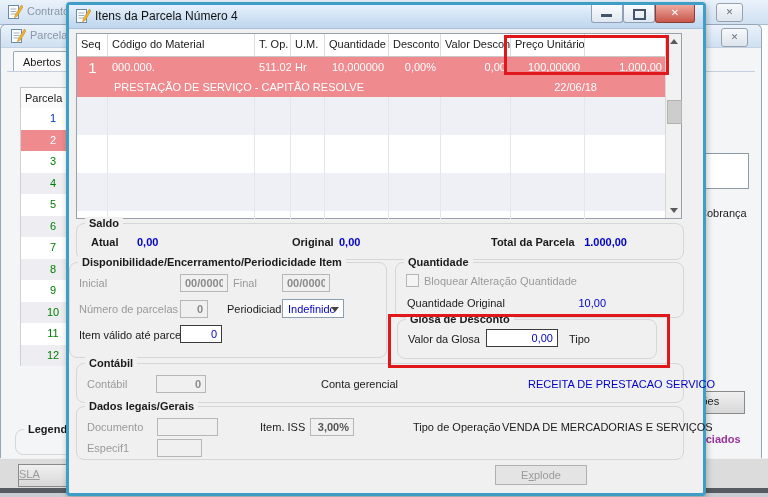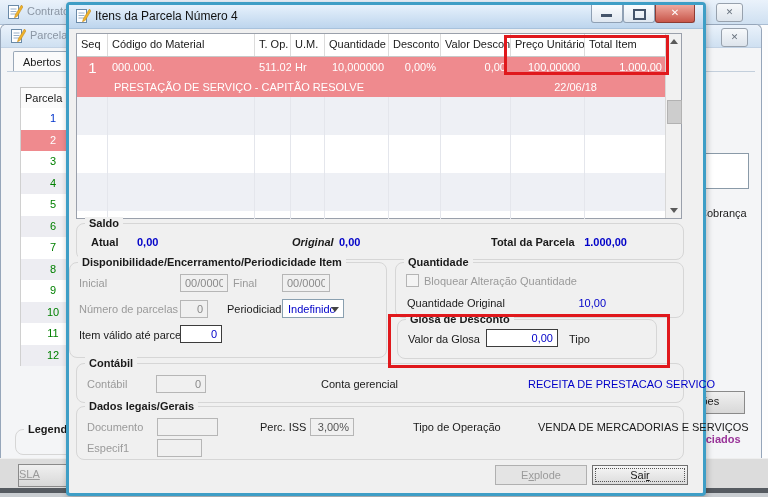--- a/index.html
+++ b/index.html
@@ -74,21 +74,21 @@
   .thumb{position:absolute;left:1px;top:66px;width:13px;height:22px;background:#cdcdcd;border:1px solid #b2b2b2;}
   .redbox{border:3px solid #e0181c;background:transparent;z-index:5;}
 
   
   .lbl{color:#1a1a1a;white-space:nowrap;}
   .lbl-dis{color:#9a9a9a;white-space:nowrap;}
   .bluev{color:#0000c8;white-space:nowrap;}
   .boldv{font-weight:bold;}
   input.fld{position:absolute;box-sizing:border-box;height:18px;font-family:"Liberation Sans",sans-serif;
         font-size:11px;padding:0 4px;}
-  .fld-dis{background:#f0f0f0;border:1px solid #b6b6b6;color:#8a8a8a;}
+  .fld-dis{background:#f0f0f0;border:1px solid #b6b6b6;color:#8a8a8a;font-weight:bold;}
   .fld-en{background:#fff;border:1px solid #8aa0b0;color:#0000c8;}
   .fld-focus{background:#fff;border:1px solid #3c3c3c;color:#0000c8;}
   .ctr{text-align:center}.rgt{text-align:right}
   .combo{position:absolute;box-sizing:border-box;height:19px;background:#fff;border:1px solid #8aa0b0;}
   .combo .val{position:absolute;left:5px;top:3px;color:#0000c8;}
   .combo .chev{position:absolute;right:4px;top:7px;width:0;height:0;
         border-left:4px solid transparent;border-right:4px solid transparent;border-top:5px solid #444;}
   .chk{position:absolute;width:13px;height:13px;background:#f4f4f4;border:1px solid #b4b4b4;box-sizing:border-box;}
   .btn{position:absolute;box-sizing:border-box;height:20px;text-align:center;line-height:18px;
         border:1px solid #707070;background:linear-gradient(#f6f6f6,#dcdcdc);}
@@ -199,21 +199,20 @@
       <div class="abs grid">
         <div class="gh">
           <span class="c-seq">Seq</span>
           <span class="c-cod">Código do Material</span>
           <span class="c-top">T. Op.</span>
           <span class="c-um">U.M.</span>
           <span class="c-qtd">Quantidade</span>
           <span class="c-dsc">Desconto</span>
           <span class="c-vds">Valor Desconto</span>
           <span class="c-pre">Preço Unitário</span>
-          <span class="c-tot" style="border-right:none;">Total Item</span>
         </div>
         <div class="selrow">
           <span class="c-seq seqbig">1</span>
           <span class="c-cod">000.000.</span>
           <span class="c-top">511.02</span>
           <span class="c-um">Hr</span>
           <span class="c-qtd num">10,000000</span>
           <span class="c-dsc num">0,00%</span>
           <span class="c-vds num">0,00</span>
           <span class="c-pre num">100,00000</span>
@@ -273,21 +272,21 @@
           <div class="sbtn" style="bottom:0;"><span class="tri-dn"></span></div>
         </div>
       </div>
 
       <div class="abs redbox" style="left:435px;top:7px;width:159px;height:34px;"></div>
 
       <div class="abs fieldset" style="left:7px;top:195px;width:606px;height:35px;">
         <span class="legend">Saldo</span>
         <span class="abs lbl" style="left:14px;top:12px;font-weight:bold;">Atual</span>
         <span class="abs bluev boldv" style="left:60px;top:12px;">0,00</span>
-        <span class="abs lbl" style="left:215px;top:12px;font-weight:bold;font-style:italic;">Original</span>
+        <span class="abs lbl" style="left:215px;top:12px;font-weight:bold;">Original</span>
         <span class="abs bluev boldv" style="left:262px;top:12px;">0,00</span>
         <span class="abs lbl" style="left:414px;top:12px;font-weight:bold;">Total da Parcela</span>
         <span class="abs bluev boldv rgt" style="left:480px;top:12px;width:70px;">1.000,00</span>
       </div>
 
       <div class="abs fieldset" style="left:0;top:234px;width:316px;height:94px;">
         <span class="legend">Disponibilidade/Encerramento/Periodicidade Item</span>
         <span class="abs lbl-dis" style="left:9px;top:14px;">Inicial</span>
         <input class="fld fld-dis ctr" style="left: 110px; top: 11px; width: 48px;" readonly="" value="00/0000">
         <span class="abs lbl-dis" style="left:163px;top:14px;">Final</span>
@@ -324,31 +323,28 @@
         <span class="abs lbl-dis" style="left:10px;top:14px;">Contábil</span>
         <input class="fld fld-dis rgt" style="left: 79px; top: 11px; width: 50px;" readonly="" value="0">
         <span class="abs lbl" style="left:244px;top:14px;">Conta gerencial</span>
         <span class="abs bluev" style="left:451px;top:14px;">RECEITA DE PRESTACAO SERVICO</span>
       </div>
 
       <div class="abs fieldset" style="left:7px;top:378px;width:606px;height:52px;">
         <span class="legend">Dados legais/Gerais</span>
         <span class="abs lbl-dis" style="left:10px;top:14px;">Documento</span>
         <input class="fld fld-dis" style="left: 80px; top: 11px; width: 61px;" readonly="">
-        <span class="abs lbl" style="left:183px;top:14px;">Perc. ISS</span>
+        <span class="abs lbl" style="left:183px;top:14px;">Item. ISS</span>
         <input class="fld fld-dis rgt" style="left: 233px; top: 11px; width: 44px; color: rgb(85, 85, 85);" readonly="" value="3,00%">
         <span class="abs lbl" style="left:336px;top:14px;">Tipo de Operação</span>
-        <span class="abs lbl" style="left:425px;top:14px;margin-left:36px;">VENDA DE MERCADORIAS E SERVIÇOS</span>
+        <span class="abs lbl" style="left:425px;top:14px;">VENDA DE MERCADORIAS E SERVIÇOS</span>
         <span class="abs lbl-dis" style="left:10px;top:35px;">Especif1</span>
         <input class="fld fld-dis" style="left: 80px; top: 32px; width: 45px;" readonly="">
       </div>
 
       <div class="btn dis" style="left:426px;top:437px;width:92px;">
         <span>E</span><span class="underline">x</span><span>plode</span>
       </div>
-      <div class="btn focus" style="left:523px;top:437px;width:96px;">
-        <span>Sai</span><span class="underline">r</span><span></span>
-      </div>
 
     </div>
   </div>
 
 </div>
 
 </body></html>

